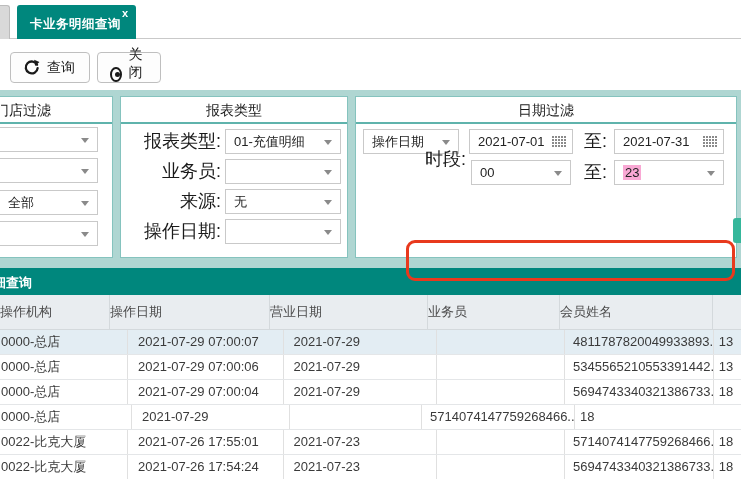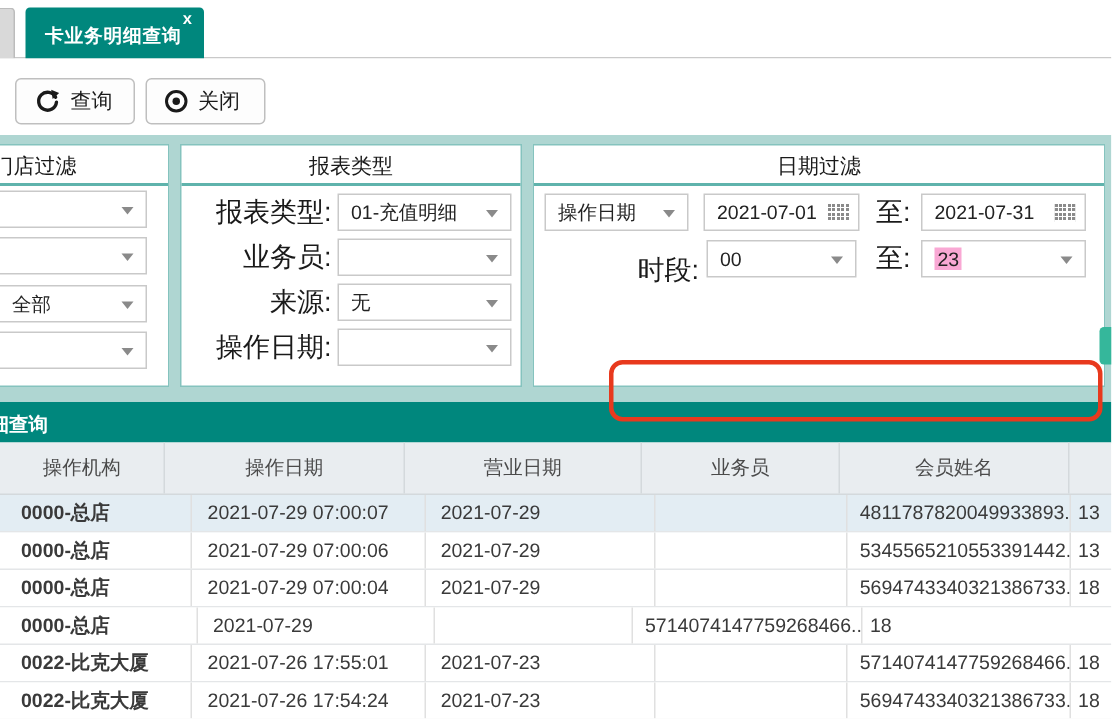--- a/index.html
+++ b/index.html
@@ -17,21 +17,21 @@
   }
   .tab-active .tab-label{position:absolute;left:13px;top:11px;font-size:12.5px;font-weight:bold;letter-spacing:.5px;}
   .tab-active .tab-close{position:absolute;right:8px;top:3px;font-size:11px;font-weight:bold;color:#fff;cursor:pointer;line-height:11px;}
   
   .toolbar{position:absolute;left:0;top:39px;width:741px;height:51px;background:#ffffff;}
   .tbtn{
     position:absolute;top:13px;height:31px;background:#fdfdfd;border:1px solid #bfbfbf;border-radius:4px;
     box-sizing:border-box;display:flex;align-items:center;gap:7px;padding:0 12px;font-size:14px;color:#1a1a1a;cursor:pointer;
   }
   .tbtn.query{left:10px;width:80px;}
-  .tbtn.close{left:97px;width:80px;}
+  .tbtn.close{left:97px;width:64px;align-items:flex-end;}
   .circle-dot{width:15px;height:15px;border:2px solid #1a1a1a;border-radius:50%;position:relative;box-sizing:border-box;}
   .circle-dot::after{content:"";position:absolute;left:3px;top:3px;width:5px;height:5px;background:#1a1a1a;border-radius:50%;}
   
   .filterarea{position:absolute;left:0;top:90px;width:741px;height:178px;background:#afd6d2;}
   .panel{position:absolute;top:6px;height:162px;background:#ffffff;border:1px solid #85c3be;box-sizing:border-box;}
   .panel-title{position:absolute;left:0;top:0;width:100%;height:24px;line-height:26px;text-align:center;font-size:14px;color:#1a1a1a;}
   .panel-underline{position:absolute;left:0;top:25px;width:100%;height:2px;background:#5fb3ac;}
   .panel.store{left:-50px;width:163px;}
   .panel.store .panel-title{text-align:left;padding-left:44px;box-sizing:border-box;}
   .panel.report{left:120px;width:228px;}
@@ -52,28 +52,28 @@
   .hl-blue{background:#f9a8d4;padding:0 2px;}
   .green-sliver{position:absolute;left:733px;top:128px;width:10px;height:25px;background:#35b79b;border-radius:3px 0 0 3px;}
   .red-annotation{
     position:absolute;left:406px;top:150px;width:329px;height:41px;border:3px solid #e8391d;border-radius:9px;
     box-sizing:border-box;pointer-events:none;z-index:5;
   }
   
   .section-bar{position:absolute;left:0;top:268px;width:741px;height:27px;background:#00877d;}
   .section-bar .stitle{position:absolute;left:-7px;top:6px;color:#fff;font-size:13px;font-weight:bold;}
   .thead{position:absolute;left:0;top:295px;width:741px;height:35px;background:#e9edf0;display:flex;box-sizing:border-box;border-bottom:1px solid #d4d9dc;}
-  .thcell{height:34px;line-height:34px;text-align:center;font-size:13px;color:#4a4a4a;border-right:1px solid #d4d9dc;box-sizing:border-box;}
+  .thcell{height:34px;line-height:34px;font-size:13px;color:#4a4a4a;border-right:1px solid #d4d9dc;box-sizing:border-box;}
   .thcell:last-child{border-right:none;}
   .trows{position:absolute;left:0;top:330px;width:741px;}
   .trow{display:flex;height:25px;background:#fff;border-bottom:1px solid #e4e6e8;box-sizing:border-box;cursor:pointer;}
   .trow.hl{background:#e3edf3;}
   .tcell{height:24px;line-height:24px;font-size:13px;color:#3a3a3a;border-right:1px solid #e0e0e0;box-sizing:border-box;white-space:nowrap;overflow:hidden;}
   .tcell:last-child{border-right:none;}
-  .c0{width:132px;padding-left:14px;font-weight:bold;}
+  .c0{width:132px;padding-left:1px;}
   .c1{width:160px;padding-left:10px;}
   .c2{width:158px;padding-left:10px;}
   .c3{width:132px;}
   .c4{width:153px;padding-left:8px;}
   .c5{width:28px;padding-left:5px;}
   .h0{width:110px;}.h1{width:160px;}.h2{width:158px;}.h3{width:132px;}.h4{width:153px;}.h5{width:28px;}
 </style>
 </head>
 <body>
 
@@ -164,21 +164,21 @@
       <div class="datefield" style="left:113px;top:32px;width:104px;">
         <span class="val">2021-07-01</span>
         <span class="cal"></span>
       </div>
       <div class="flabel" style="left:228px;top:32px;width:26px;text-align:left;">至:</div>
       <div class="datefield" style="left:258px;top:32px;width:110px;">
         <span class="val">2021-07-31</span>
         <span class="cal"></span>
       </div>
 
-      <div class="flabel" style="left:40px;top:71px;width:70px;">时段:</div>
+      <div class="flabel" style="left:40px;top:50px;width:70px;">时段:</div>
       <div class="dd" style="left:115px;top:63px;width:100px;">
         <span class="val">00</span>
         <span class="arrow"></span>
       </div>
       <div class="flabel" style="left:228px;top:63px;width:26px;text-align:left;">至:</div>
       <div class="dd" style="left:258px;top:63px;width:110px;">
         <span class="val"><span class="hl-blue">23</span></span>
         <span class="arrow"></span>
       </div>
     </div>

